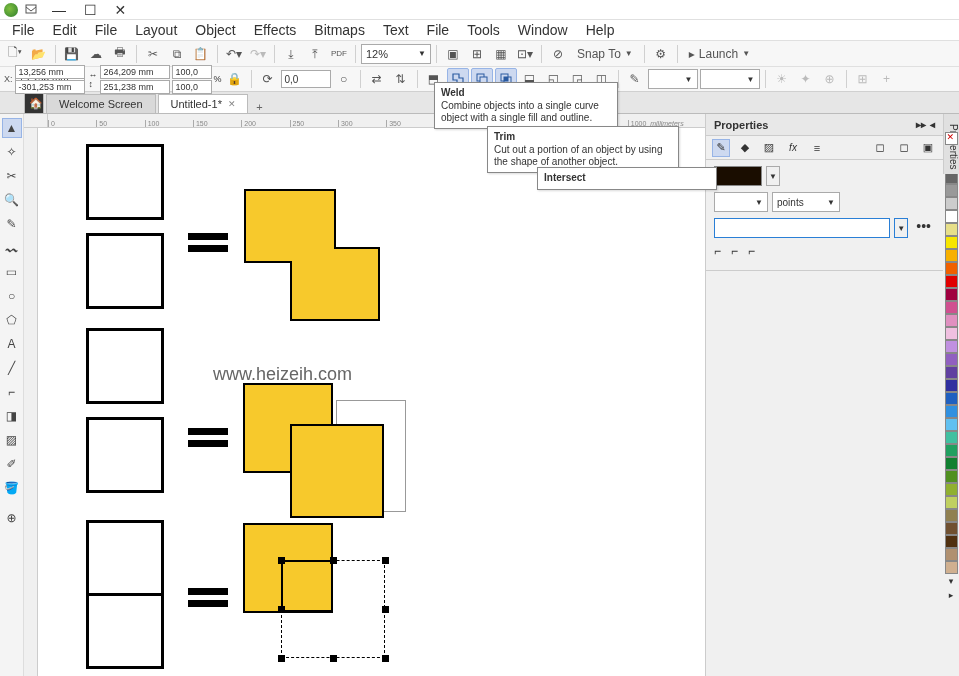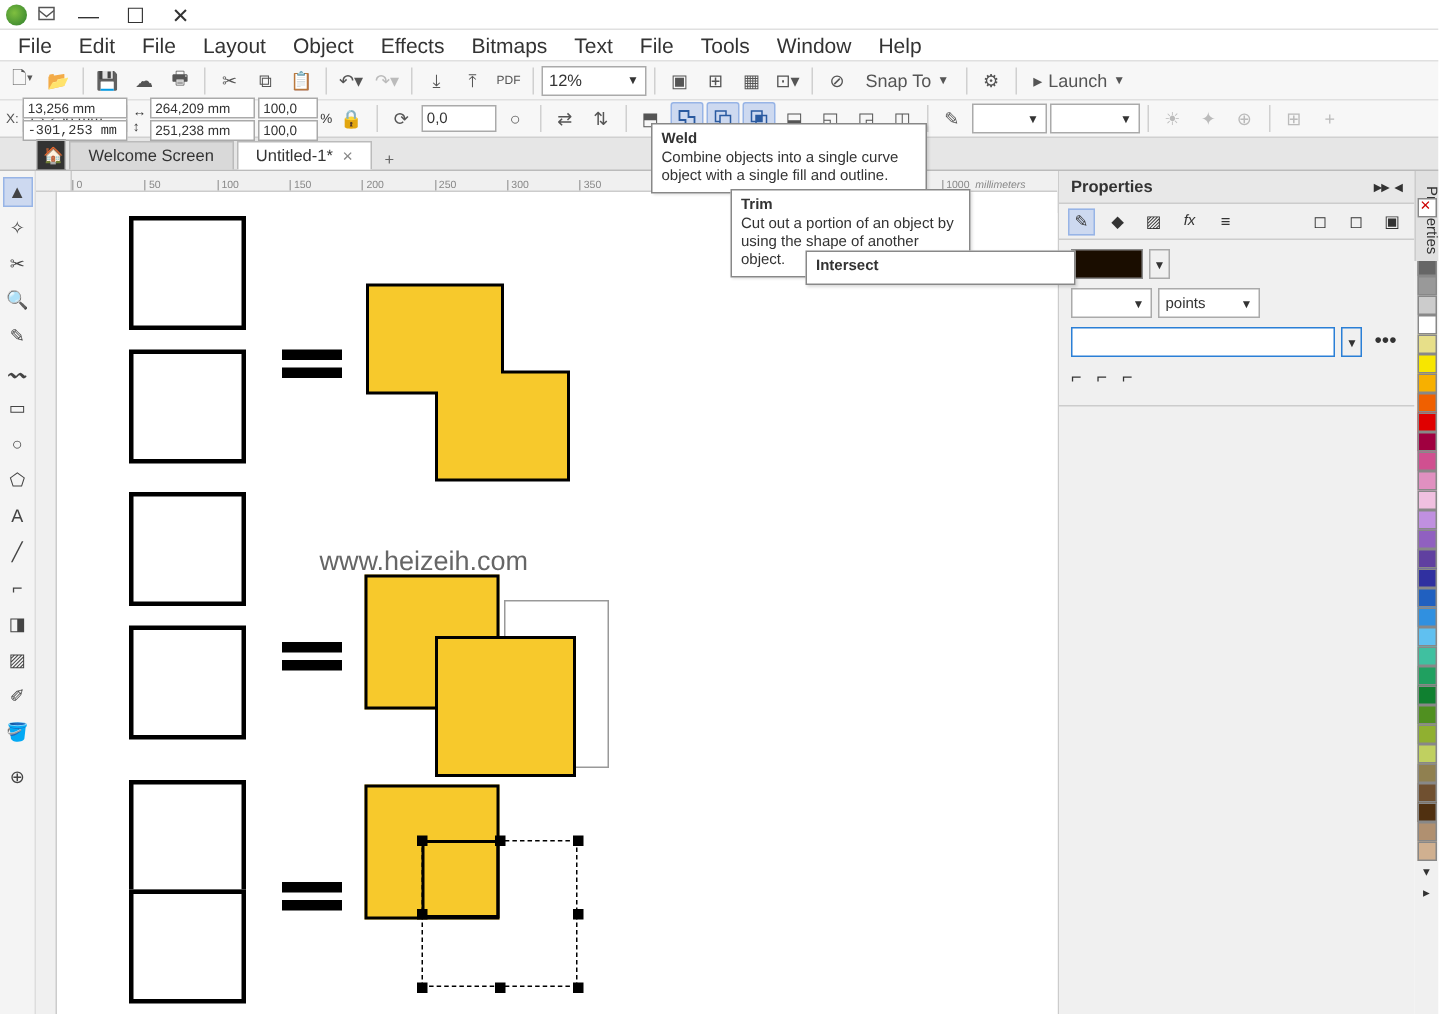--- a/index.html
+++ b/index.html
@@ -165,21 +165,21 @@
 <div class="toolbar second">
   <div class="coord-box">
     <span style="font-size:9px; color:#555;">X:</span>
     <div class="coord-input">13,256 mm</div>
   </div>
   <div class="coord-box" style="position:absolute; top:66px; left:6px;">
   </div>
 
   <div style="display:flex; flex-direction:column; gap:1px; margin-left:-72px;">
     <div class="coord-input" style="height:14px; font-size:9px;">13,256 mm</div>
-    <div class="coord-input" style="height:14px; font-size:9px;font-family:Liberation Mono, monospace;">-301,253 mm</div>
+    <div class="coord-input" style="height:14px; font-size:9px;">-301,253 mm</div>
   </div>
   <div style="display:flex; flex-direction:column; margin-left:2px;">
     <span style="font-size:9px;">↔</span>
       <span style="font-size:9px;">↕</span>
   </div>
   <div style="display:flex; flex-direction:column; gap:1px;align-items:flex-end;">
     <div class="coord-input" style="height:14px; font-size:9px;">264,209 mm</div>
     <div class="coord-input" style="height:14px; font-size:9px;">251,238 mm</div>
   </div>
   <div style="display:flex; flex-direction:column; gap:1px;">
@@ -424,19 +424,19 @@
     <div class="sw" style="background:#d0b090"></div>
     <span class="arr">▾</span>
     <span class="arr">▸</span>
   </div>
 </div>
 
 <div class="tooltip" style="top:82px; left:434px; width:184px;">
   <div class="t-title">Weld</div>
   <div class="t-body">Combine objects into a single curve object with a single fill and outline.</div>
 </div>
-<div class="tooltip" style="top:126px; left:487px; width:160px;">
+<div class="tooltip" style="top:126px; left:487px; width:192px;">
   <div class="t-title">Trim</div>
   <div class="t-body">Cut out a portion of an object by using the shape of another object.</div>
 </div>
 <div class="tooltip" style="top:167px; left:537px; width:180px;">
   <div class="t-title">Intersect</div>
 </div>
 
 </body></html>

